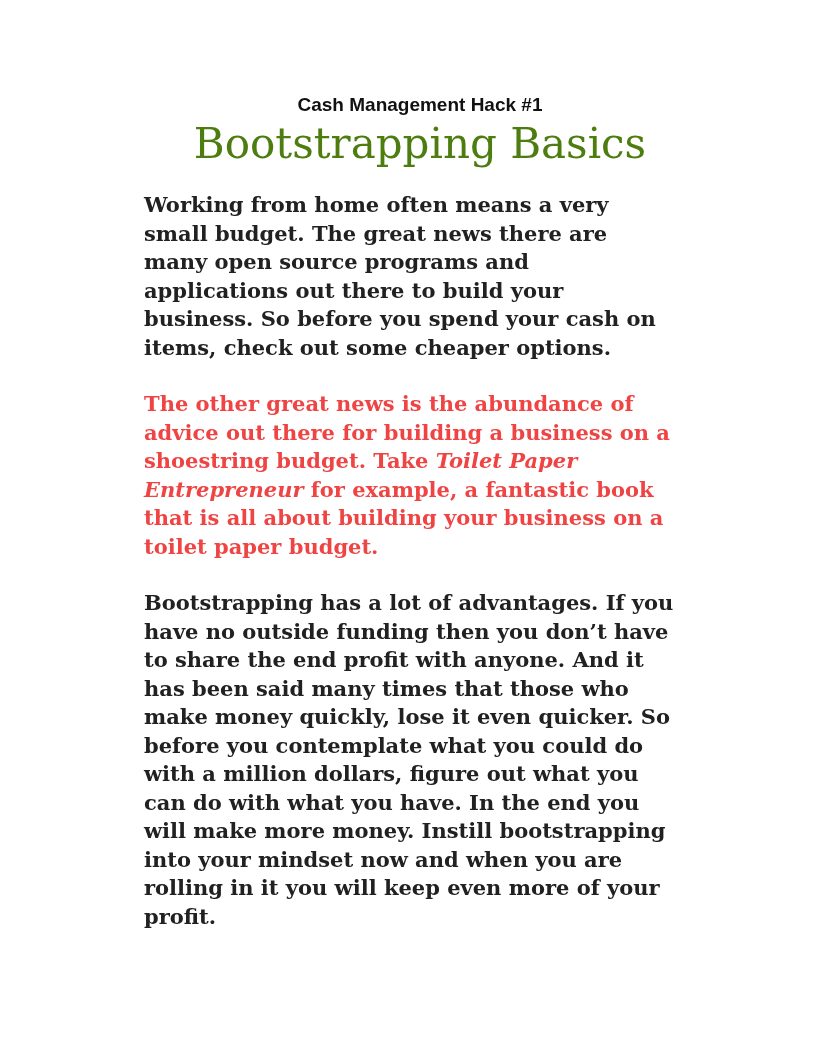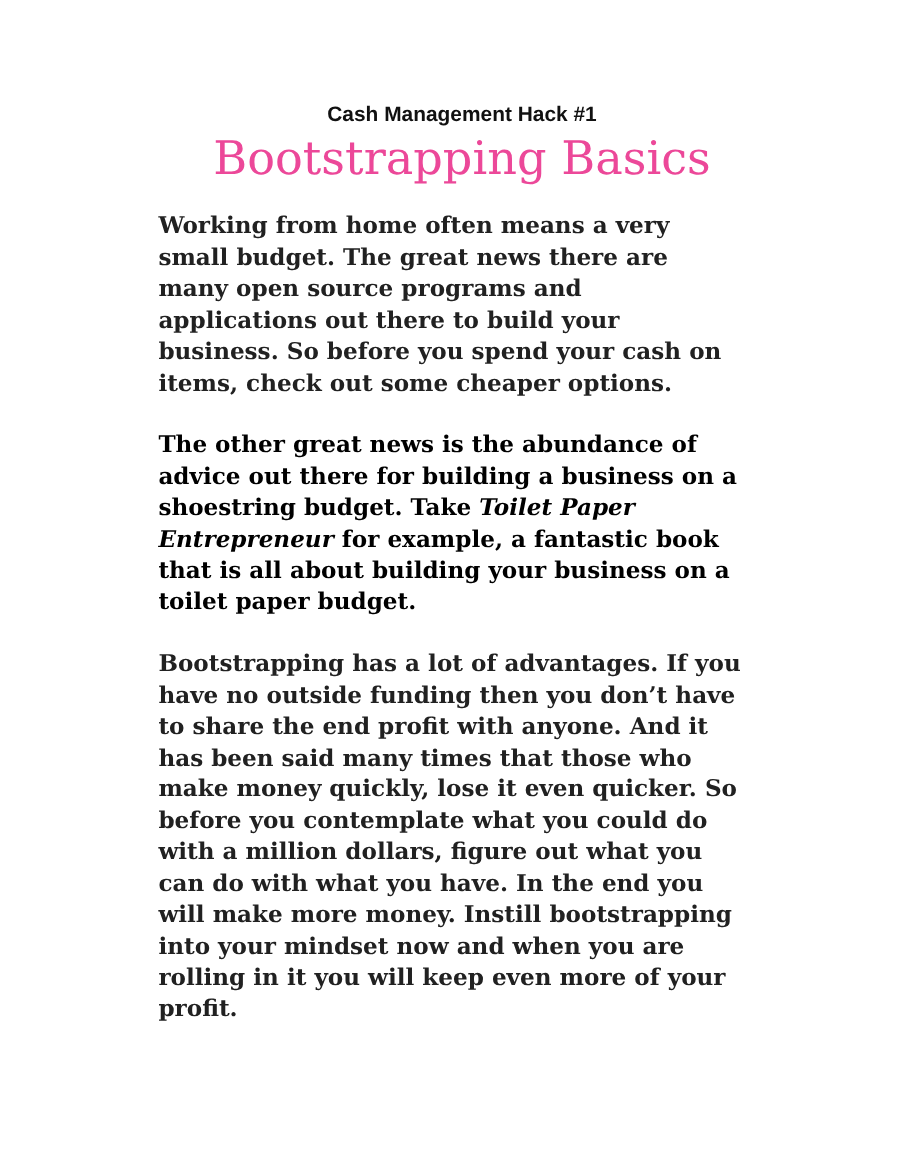--- a/index.html
+++ b/index.html
@@ -52,25 +52,25 @@
   }
 </style>
 </head>
 <body>
 
 <div class="page">
   <div class="content">
 
     <div class="kicker">Cash Management Hack #1</div>
 
-    <h1 class="title" style="color: #ec4899;">Bootstrapping Basics</h1>
+    <h1 class="title" style="color: #4d7c0f;">Bootstrapping Basics</h1>
 
     <div class="body-text">
 
       <p style="color: rgb(33, 33, 33);"><span>Working from home often means a very small budget. The great news there are many open source programs and applications out there to build your business. So before you spend your cash on items, check out some cheaper options.</span></p>
 
-      <p style="color: #000000;"><span>The other great news is the abundance of advice out there for building a business on a shoestring budget. Take </span><em>Toilet Paper Entrepreneur</em><span> for example, a fantastic book that is all about building your business on a toilet paper budget.</span></p>
+      <p style="color: #ef4444;"><span>The other great news is the abundance of advice out there for building a business on a shoestring budget. Take </span><em>Toilet Paper Entrepreneur</em><span> for example, a fantastic book that is all about building your business on a toilet paper budget.</span></p>
 
       <p style="color: rgb(33, 33, 33);"><span>Bootstrapping has a lot of advantages. If you have no outside funding then you don’t have to share the end profit with anyone. And it has been said many times that those who make money quickly, lose it even quicker. So before you contemplate what you could do with a million dollars, figure out what you can do with what you have. In the end you will make more money. Instill bootstrapping into your mindset now and when you are rolling in it you will keep even more of your profit.</span></p>
 
     </div>
   </div>
 </div>
 
 </body></html>

